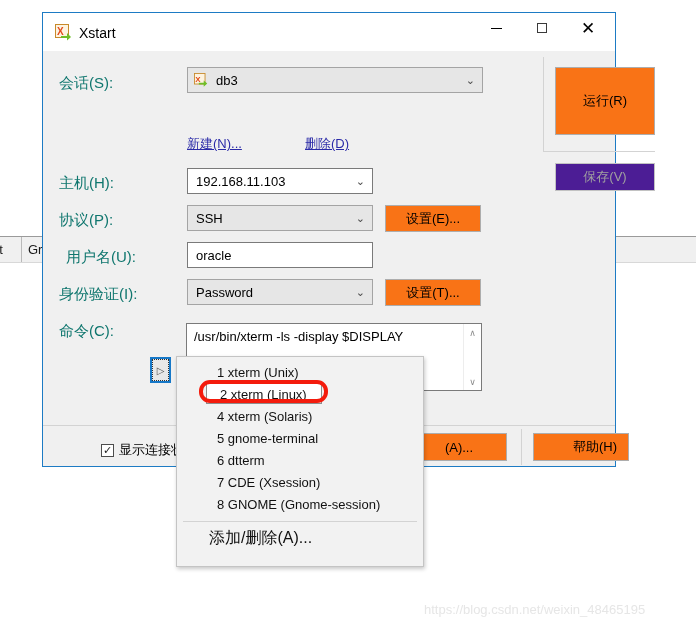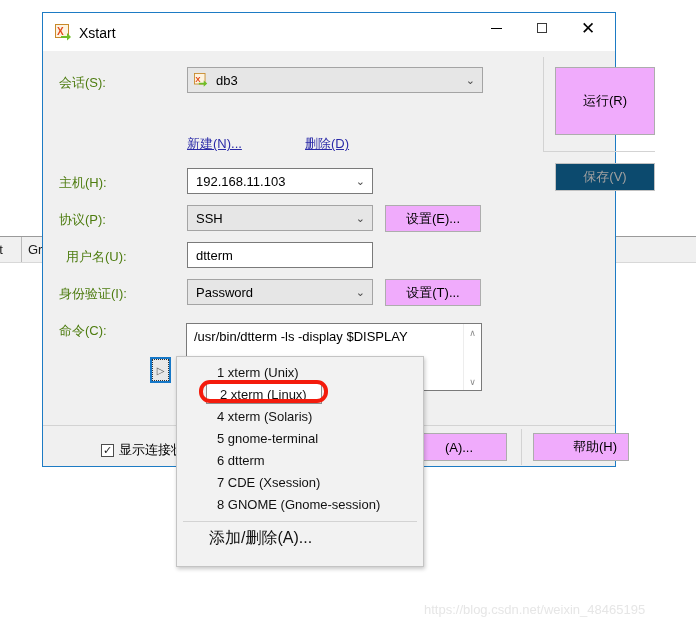--- a/index.html
+++ b/index.html
@@ -58,21 +58,21 @@
     font-family:"DejaVu Sans",sans-serif;
   }
   #btn-min{right:96px;}
   #btn-max{right:50px;}
   #btn-close{right:4px;}
   #btn-min .g{display:block;width:11px;height:1px;background:#000;}
   #btn-max .g{display:block;width:10px;height:10px;border:1px solid #3a3a3a;box-sizing:border-box;}
   #btn-close .g{font-size:17px;line-height:17px;font-weight:300;}
 
   .lbl{
-    position:absolute;font-size:13px;color:#4d7c0f;height:18px;line-height:18px;
+    position:absolute;font-size:15px;color:#0f766e;height:18px;line-height:18px;
     white-space:nowrap;
   }
 
   
   .combo{
     position:absolute;box-sizing:border-box;height:26px;
     border:1px solid #a4a4a4;background:#e6e6e6;
     font-size:13px;color:#000;
   }
   .combo .val{
@@ -92,25 +92,25 @@
     border:1px solid #7a7a7a;background:#ffffff;
     font-size:13px;color:#000;
   }
   .txtin .val{
     position:absolute;left:8px;top:0;height:26px;line-height:26px;white-space:nowrap;
   }
 
   
   .btn{
     position:absolute;box-sizing:border-box;
-    background:#f0abfc;border:1px solid #adadad;
+    background:#f97316;border:1px solid #adadad;
     display:flex;align-items:center;justify-content:center;
     font-size:13px;color:#000;
   }
-  .btn.disabled{color:#a0a0a0;background:#0c4a6e;border-color:#c2c2c2;}
+  .btn.disabled{color:#a0a0a0;background:#4c1d95;border-color:#c2c2c2;}
 
   
   .link{
     position:absolute;font-size:13px;color:#2b2ba8;
     text-decoration:underline;height:18px;line-height:18px;white-space:nowrap;margin-top:20px;
   }
 
   
   #session-more-btn{
     left:448px;top:95px;width:28px;height:28px;
@@ -272,21 +272,21 @@
   <div class="combo" style="left:144px;top:192px;width:186px;">
     <span class="val">SSH</span>
     <span class="arrow">⌄</span>
   </div>
   <div class="btn" style="left:342px;top:192px;width:96px;height:27px;">
     <span>设置(E)...</span>
   </div>
 
   <div class="lbl" style="left:23px;top:235px;">用户名(U):</div>
   <div class="txtin" style="left:144px;top:229px;width:186px;">
-    <span class="val">dtterm</span>
+    <span class="val">oracle</span>
   </div>
 
   <div class="lbl" style="left:16px;top:272px;">身份验证(I):</div>
   <div class="combo" style="left:144px;top:266px;width:186px;">
     <span class="val">Password</span>
     <span class="arrow">⌄</span>
   </div>
   <div class="btn" style="left:342px;top:266px;width:96px;height:27px;">
     <span>设置(T)...</span>
   </div>
@@ -304,21 +304,21 @@
     <span>(A)...</span>
   </div>
   <div class="vsep" style="left:478px;top:416px;height:36px;"></div>
   <div class="btn" id="help-button" style="left:490px;top:420px;width:96px;height:28px;padding-left:28px;">
     <span>帮助(H)</span>
   </div>
 
 </div>
 
 <div id="command-box">
-  <div id="command-value">/usr/bin/dtterm -ls -display $DISPLAY</div>
+  <div id="command-value">/usr/bin/xterm -ls -display $DISPLAY</div>
   <div id="command-scroll">
     <div class="sarrow" id="cmd-scroll-up">∧</div>
     <div class="sarrow" id="cmd-scroll-down">∨</div>
   </div>
 </div>
 
 <div id="command-expand-btn">
   <span class="inner">▷</span>
 </div>
 

